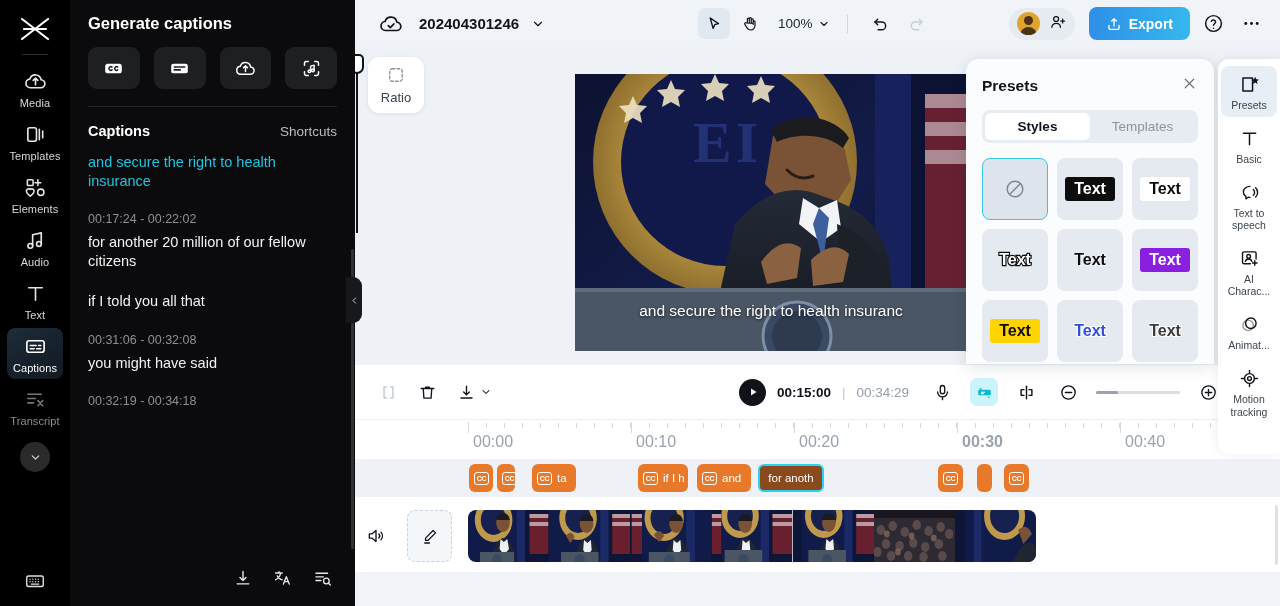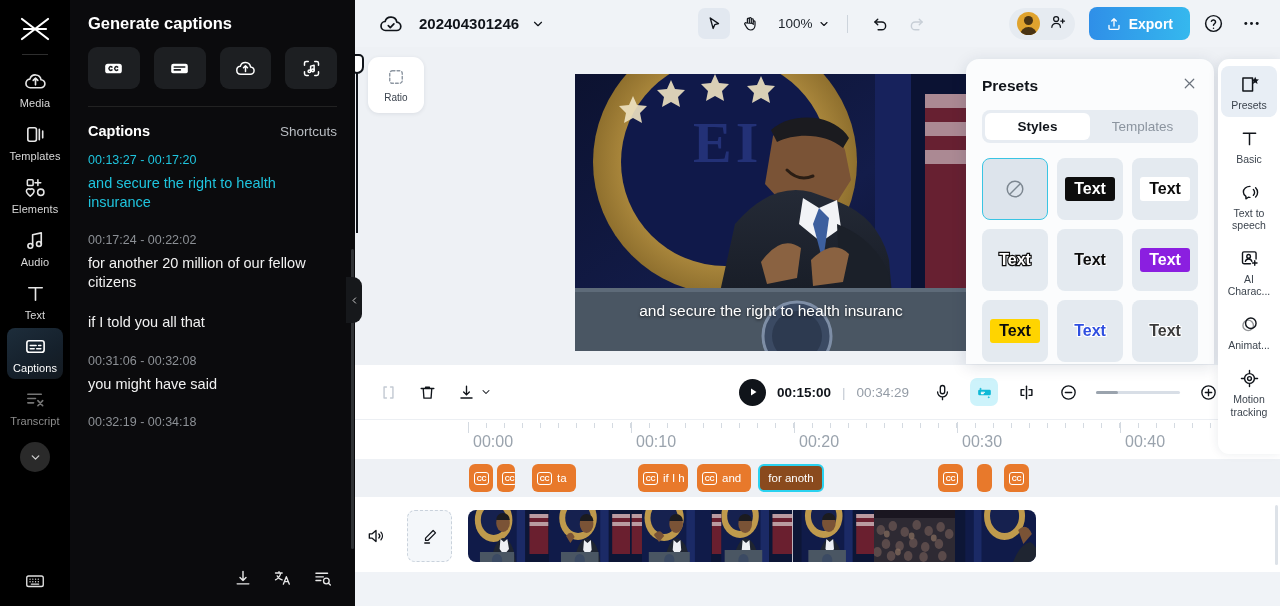--- a/index.html
+++ b/index.html
@@ -111,21 +111,21 @@
   .preview {
     position: absolute; left: 355px; top: 47px; width: 925px; height: 326px;
     background: #eef1f5; overflow: hidden;
   }
   .ratio-btn {
     position: absolute; left: 13px; top: 10px; width: 56px; height: 56px;
     background: #fff; border-radius: 11px; display: flex; flex-direction: column;
     align-items: center; justify-content: center; gap: 5px; cursor: pointer;
     box-shadow: 0 1px 4px rgba(20,30,50,.09);
   }
-  .ratio-btn .lbl { font-size: 10px; color: #3a424d; }
+  .ratio-btn .lbl { font-size: 13px; color: #3a424d; }
   .stage {
     position: absolute; left: 220px; top: 27px; width: 392px; height: 277px;
     background: #8b5cf6; overflow: hidden;
   }
   .stage-img { position: absolute; inset: 0; }
   .sub {
     position: absolute; left: 0; right: 0; bottom: 31px; text-align: center;
     color: #fff; font-size: 15.5px; white-space: nowrap;
     text-shadow: 0 1px 3px rgba(0,0,0,.7);
   }
@@ -338,21 +338,20 @@
 
     <div class="panel-divider"></div>
 
     <div class="cap-head">
       <span class="h">Captions</span>
       <span class="s">Shortcuts</span>
     </div>
 
     <div class="cap-list">
       <div class="cap-item sel">
-        <div class="cap-time">00:13:27 - 00:17:20</div>
         <div class="cap-text">and secure the right to health insurance</div>
       </div>
       <div class="cap-item">
         <div class="cap-time">00:17:24 - 00:22:02</div>
         <div class="cap-text">for another 20 million of our fellow citizens</div>
       </div>
       <div class="cap-item">
         <div class="cap-text">if I told you all that</div>
       </div>
       <div class="cap-item">
@@ -736,21 +735,21 @@
       <div class="tick" style="left:457px;"></div>
         <div class="tick" style="left:475px;"></div>
         <div class="tick" style="left:493px;"></div>
       <div class="tick" style="left:511px;"></div>
         <div class="tick" style="left:529px;"></div>
         <div class="tick" style="left:547px;"></div>
       <div class="tick" style="left:565px;"></div>
         <div class="tick" style="left:583px;"></div>
         <div class="tick" style="left:601px;"></div>
       <div class="tickM" style="left:602px;"></div>
-        <div class="rlbl" style="left:607px;">00:30</div>
+        <div class="rlbl" style="left:607px;font-weight:bold;">00:30</div>
       <div class="tick" style="left:620px;"></div>
         <div class="tick" style="left:638px;"></div>
         <div class="tick" style="left:656px;"></div>
       <div class="tick" style="left:674px;"></div>
         <div class="tick" style="left:692px;"></div>
         <div class="tick" style="left:710px;"></div>
       <div class="tick" style="left:728px;"></div>
         <div class="tick" style="left:746px;"></div>
         <div class="tick" style="left:764px;"></div>
       <div class="tickM" style="left:765px;"></div>

